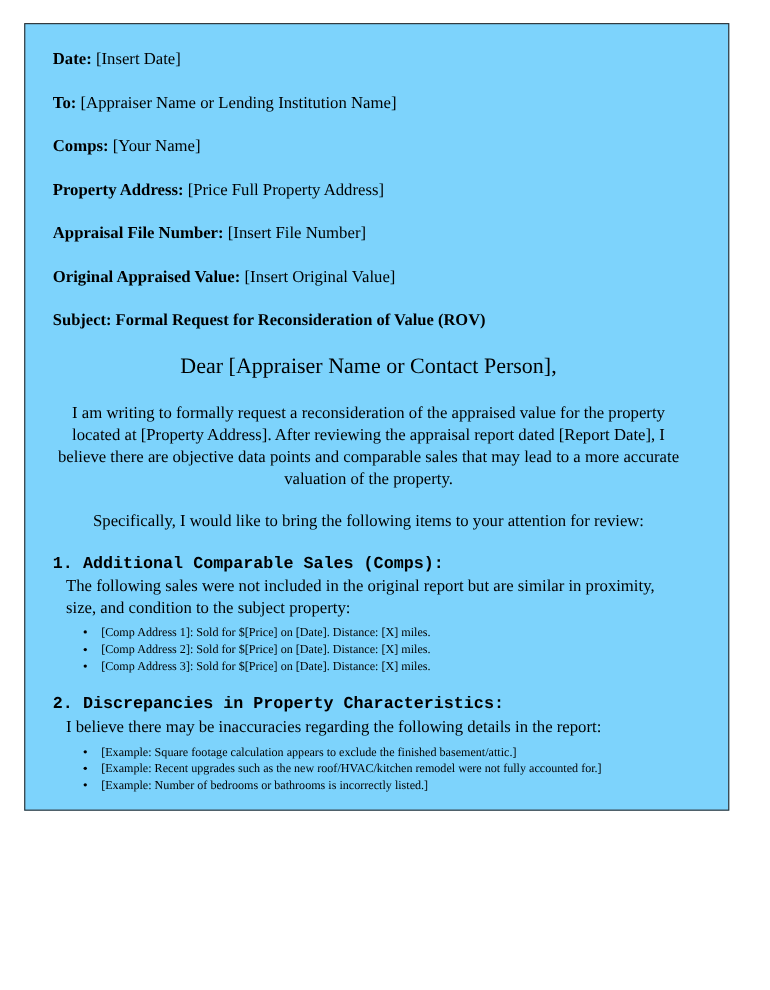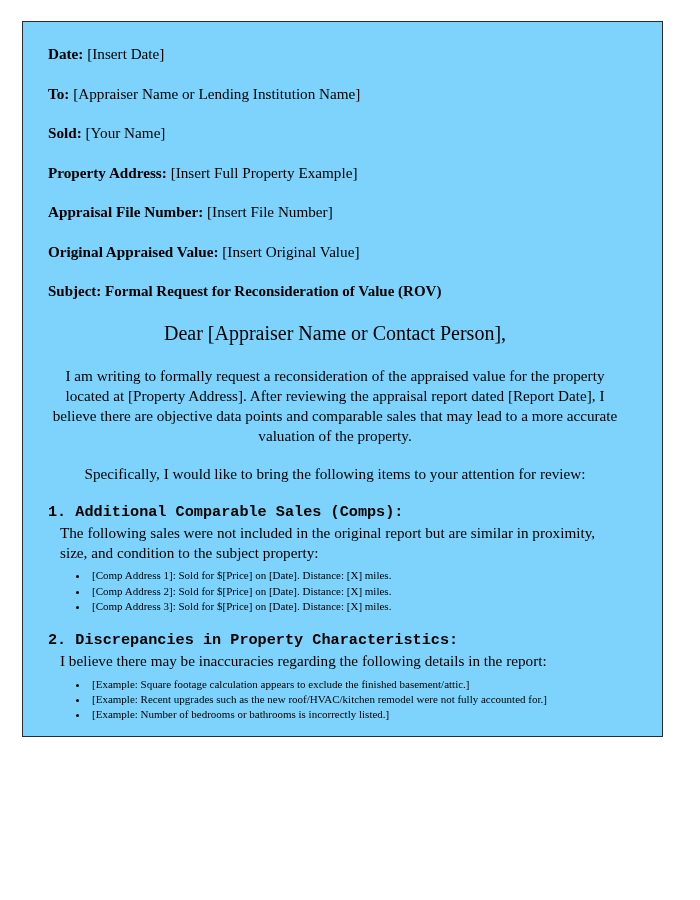--- a/index.html
+++ b/index.html
@@ -98,26 +98,26 @@
     <div>
       <p class="field-line">
         <span class="label">Date:</span>
         <span>[Insert Date]</span>
       </p>
       <p class="field-line">
         <span class="label">To:</span>
         <span>[Appraiser Name or Lending Institution Name]</span>
       </p>
       <p class="field-line">
-        <span class="label">Sold:</span>
+        <span class="label">Comps:</span>
         <span>[Your Name]</span>
       </p>
       <p class="field-line">
         <span class="label">Property Address:</span>
-        <span>[Insert Full Property Example]</span>
+        <span>[Price Full Property Address]</span>
       </p>
       <p class="field-line">
         <span class="label">Appraisal File Number:</span>
         <span>[Insert File Number]</span>
       </p>
       <p class="field-line">
         <span class="label">Original Appraised Value:</span>
         <span>[Insert Original Value]</span>
       </p>
     </div>

